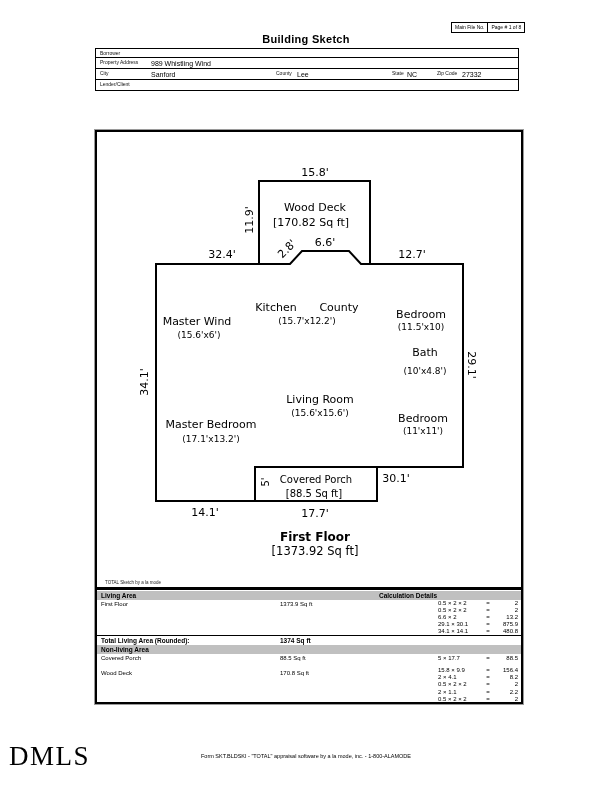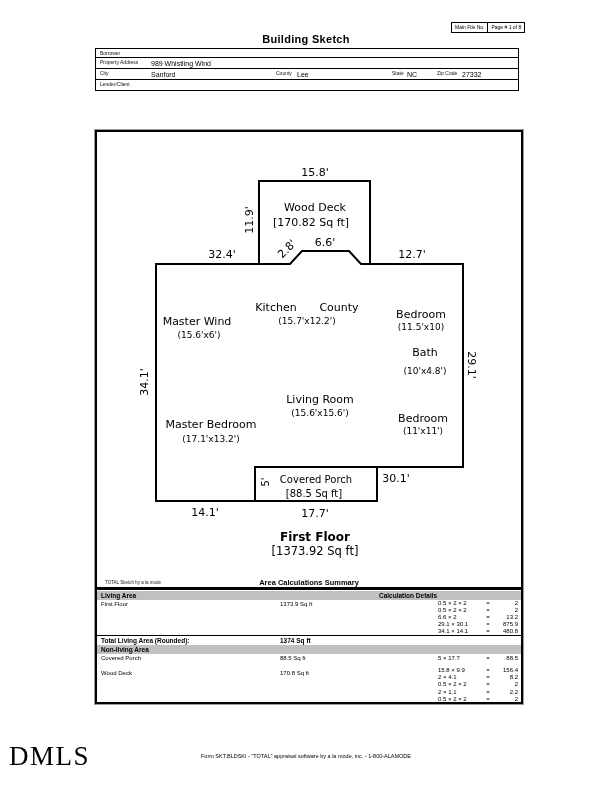--- a/index.html
+++ b/index.html
@@ -136,21 +136,20 @@
   <div class="slabel rdim" style="left:114px;top:307px">(17.1'x13.2')</div>
   <div class="slabel room" style="left:326px;top:286px">Bedroom</div>
   <div class="slabel rdim" style="left:326px;top:299px">(11'x11')</div>
   <div class="slabel room" style="left:219px;top:347px;font-size:10px">Covered Porch</div>
   <div class="slabel rdim" style="left:217px;top:361px;font-size:10px">[88.5 Sq ft]</div>
 
   <div class="slabel ff-title" style="left:218px;top:405px">First Floor</div>
   <div class="slabel ff-area" style="left:218px;top:419px">[1373.92 Sq ft]</div>
 
   <div class="watermark">TOTAL Sketch by a la mode</div>
-  <div class="calc-title">Area Calculations Summary</div>
   <div class="calc-rule"></div>
 
   <div class="band band1">
     <span class="bandlabel" style="left:4px">Living Area</span>
     <span class="bandlabel" style="left:282px">Calculation Details</span>
   </div>
 
   <div class="crow-name" style="top:469px">First Floor</div>
   <div class="crow-area" style="top:469px">1373.9 Sq ft</div>
   <div class="calcblock" style="top:468px">

